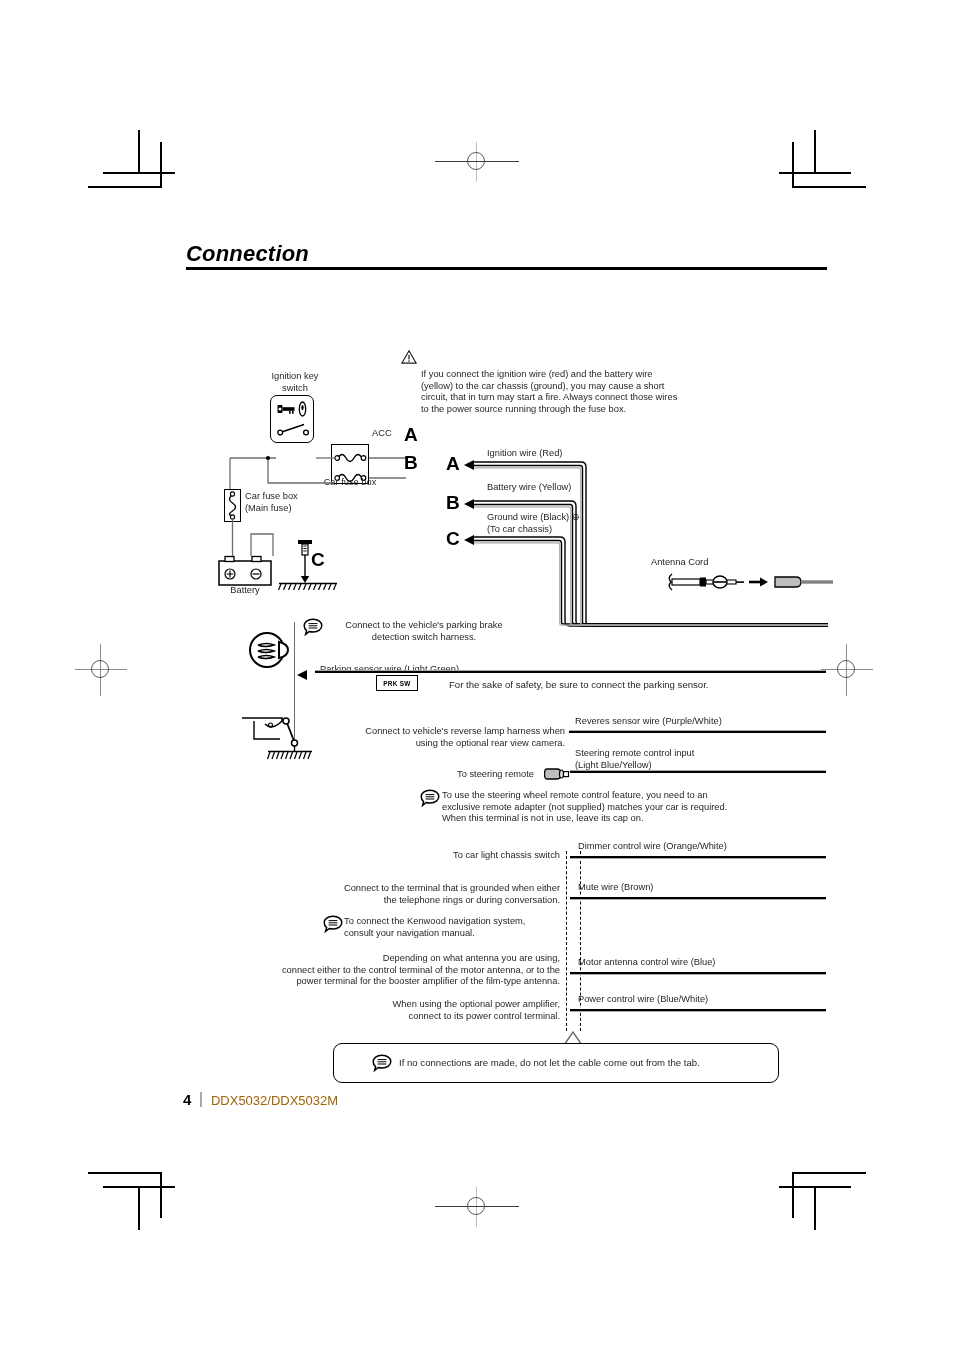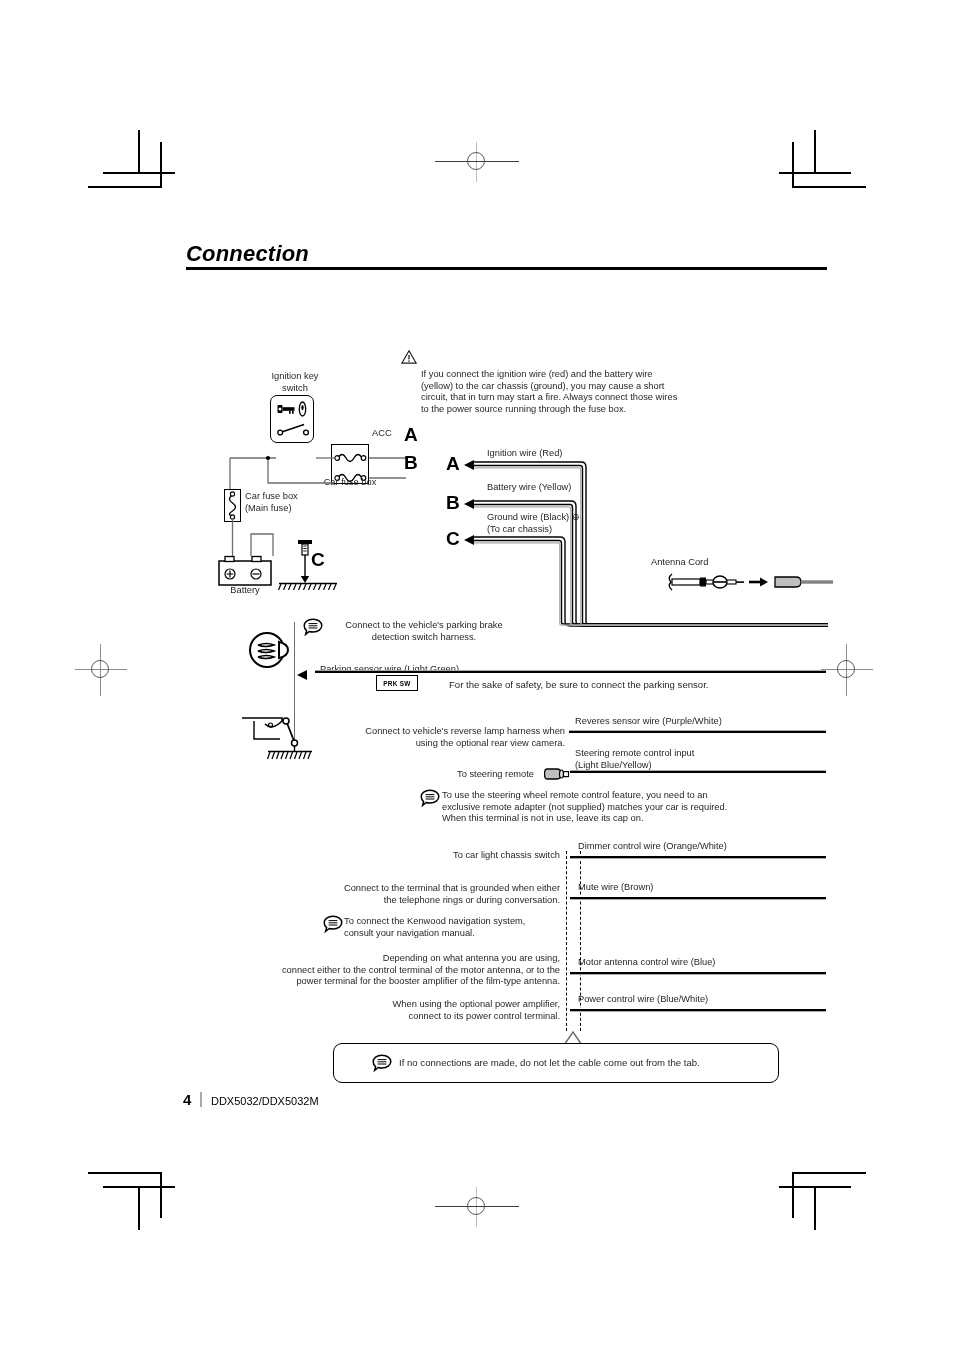--- a/index.html
+++ b/index.html
@@ -19,21 +19,21 @@
 
   
   #page-title{left:186px;top:241px;font-size:22px;font-weight:bold;font-style:italic;
               letter-spacing:.2px;color:#000;}
   #title-rule{left:186px;top:267px;width:641px;height:3.2px;background:#000;}
 
   
   #footer{left:183px;top:1090px;display:flex;align-items:baseline;gap:9px;}
   #footer .pg{font-size:15px;font-weight:bold;color:#000;}
   #footer .bar{width:1.6px;height:15px;background:#a7a9ac;position:relative;top:2px;}
-  #footer .mdl{font-size:11px;color:#000000;}
+  #footer .mdl{font-size:13px;color:#a16207;}
 
   
   .t{font-size:9.3px;line-height:11.6px;color:#231f20;}
   .t.r{text-align:right;}
   .t.c{text-align:center;}
   .big{font-size:9.6px;}
 
   
   .letter{font-size:19px;font-weight:bold;color:#000;font-family:"Liberation Sans",sans-serif;}
 

